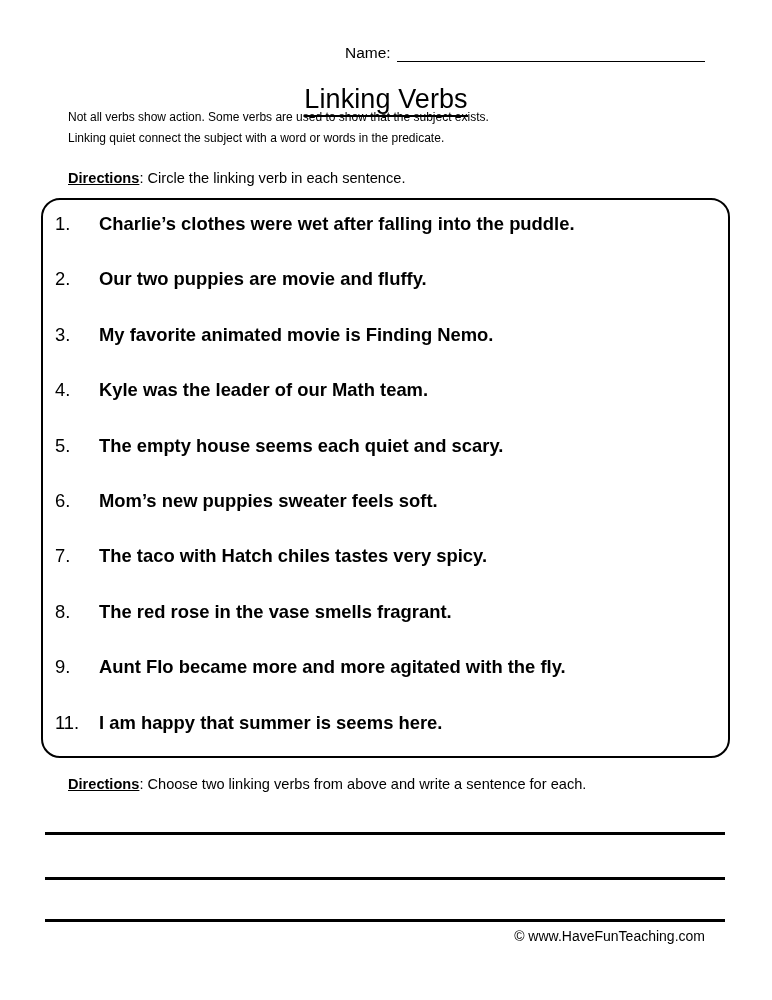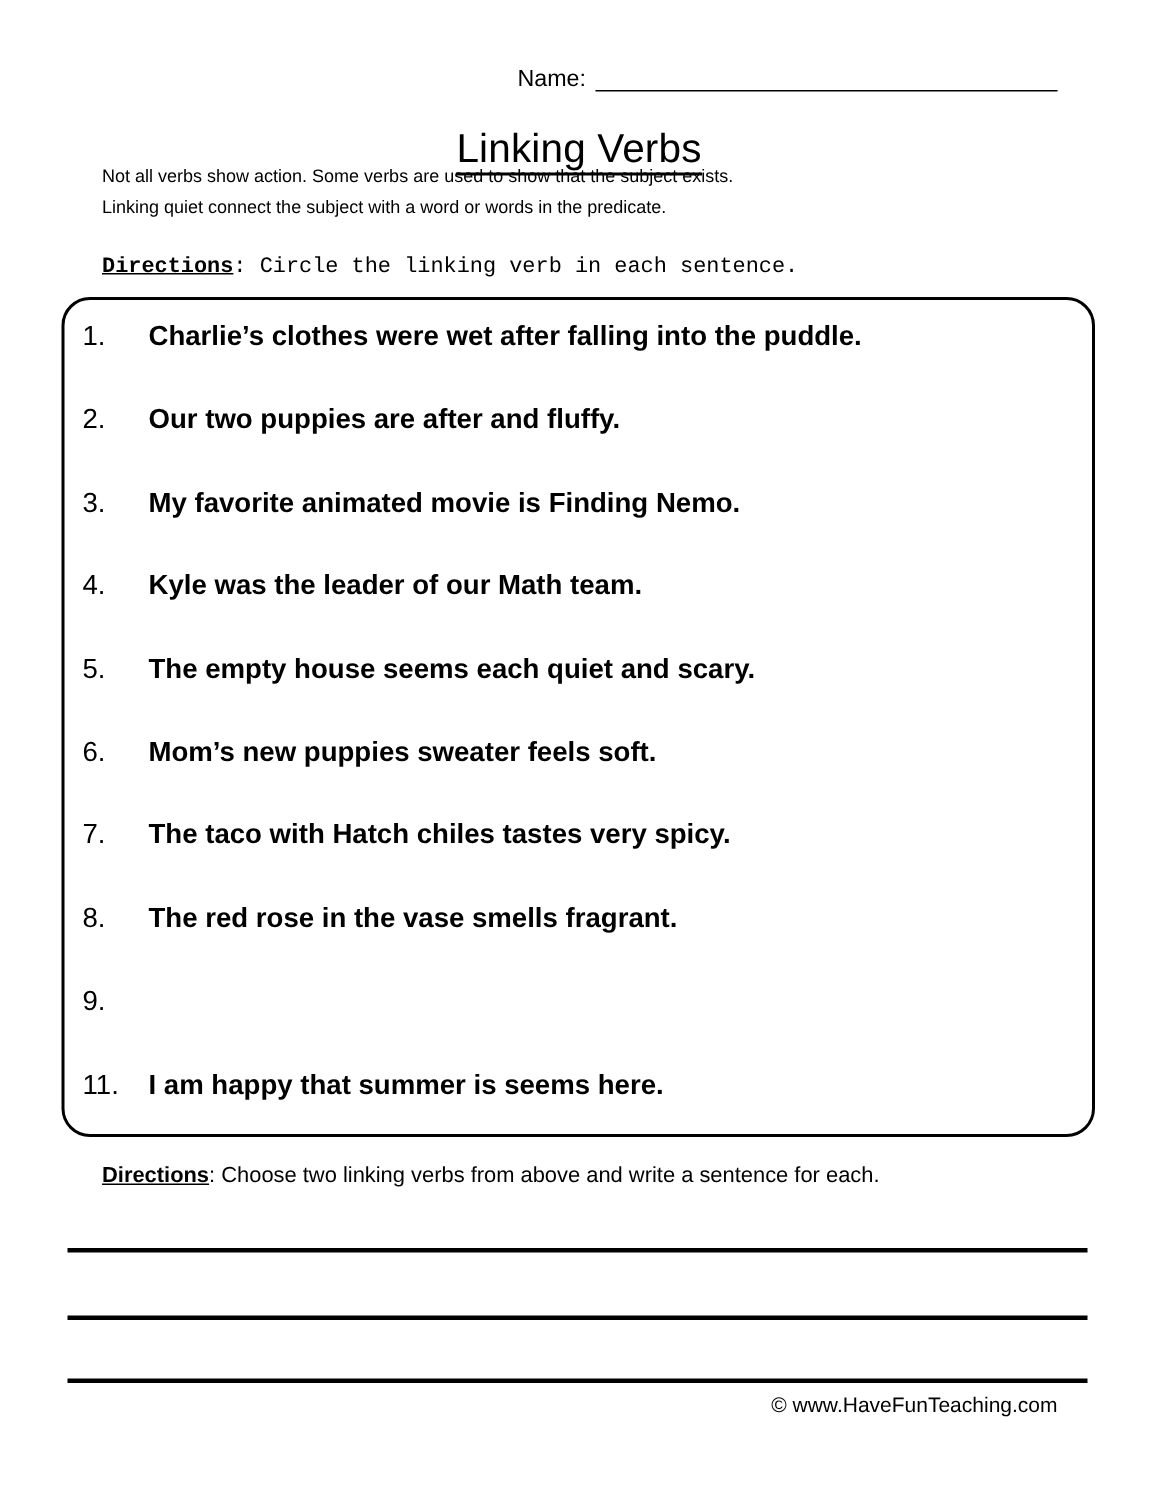--- a/index.html
+++ b/index.html
@@ -23,20 +23,21 @@
     height: 1000px;
     box-sizing: border-box;
   }
 
   
   .name-row {
     position: absolute;
     left: 345px;
     top: 44px;
     display: flex;
+    align-items: flex-end;
     width: 360px;
   }
   .name-label {
     font-size: 15.5px;
     line-height: 18px;
     white-space: nowrap;
     padding-right: 6px;
   }
   .name-blank {
     flex: 1 1 auto;
@@ -77,21 +78,21 @@
   .directions {
     position: absolute;
     font-size: 14.6px;
     line-height: 19px;
     white-space: nowrap;
   }
   .directions .dir-word {
     font-weight: bold;
     text-decoration: underline;
   }
-  .directions-1 { left: 68px; top: 169px; font-family: Liberation Mono, monospace; }
+  .directions-1 { left: 68px; top: 169px; }
   .directions-2 { left: 68px; top: 775px; }
 
   
   .sentence-box {
     position: absolute;
     left: 41px;
     top: 198px;
     width: 689px;
     height: 560px;
     box-sizing: border-box;
@@ -172,21 +173,21 @@
   </div>
 
   <div class="sentence-box">
     <ol class="sentence-list" id="sentence-list">
         <li class="sentence-item">
           <span class="sentence-num">1.</span>
           <span class="sentence-text">Charlie’s clothes were wet after falling into the puddle.</span>
         </li>
         <li class="sentence-item">
           <span class="sentence-num">2.</span>
-          <span class="sentence-text">Our two puppies are after and fluffy.</span>
+          <span class="sentence-text">Our two puppies are movie and fluffy.</span>
         </li>
         <li class="sentence-item">
           <span class="sentence-num">3.</span>
           <span class="sentence-text">My favorite animated movie is Finding Nemo.</span>
         </li>
         <li class="sentence-item">
           <span class="sentence-num">4.</span>
           <span class="sentence-text">Kyle was the leader of our Math team.</span>
         </li>
         <li class="sentence-item">
@@ -200,20 +201,21 @@
         <li class="sentence-item">
           <span class="sentence-num">7.</span>
           <span class="sentence-text">The taco with Hatch chiles tastes very spicy.</span>
         </li>
         <li class="sentence-item">
           <span class="sentence-num">8.</span>
           <span class="sentence-text">The red rose in the vase smells fragrant.</span>
         </li>
         <li class="sentence-item">
           <span class="sentence-num">9.</span>
+          <span class="sentence-text">Aunt Flo became more and more agitated with the fly.</span>
         </li>
         <li class="sentence-item">
           <span class="sentence-num">11.</span>
           <span class="sentence-text"> I am happy that summer is seems here.</span>
         </li>
       </ol>
   </div>
 
   <div class="directions directions-2">
     <span class="dir-word">Directions</span><span>:  Choose two linking verbs from above and write a sentence for each.</span>

